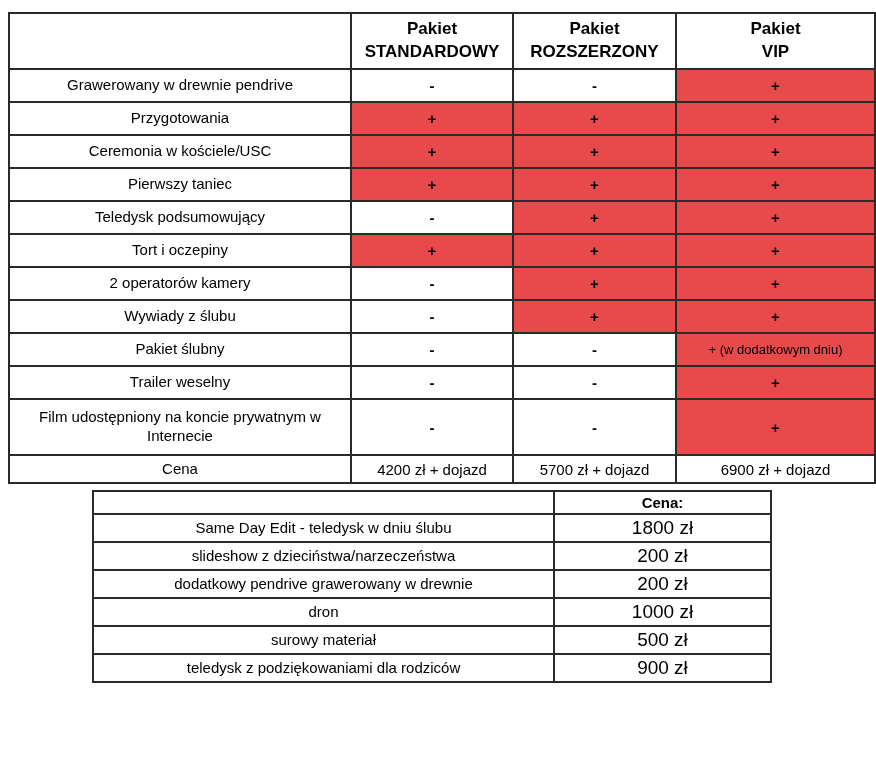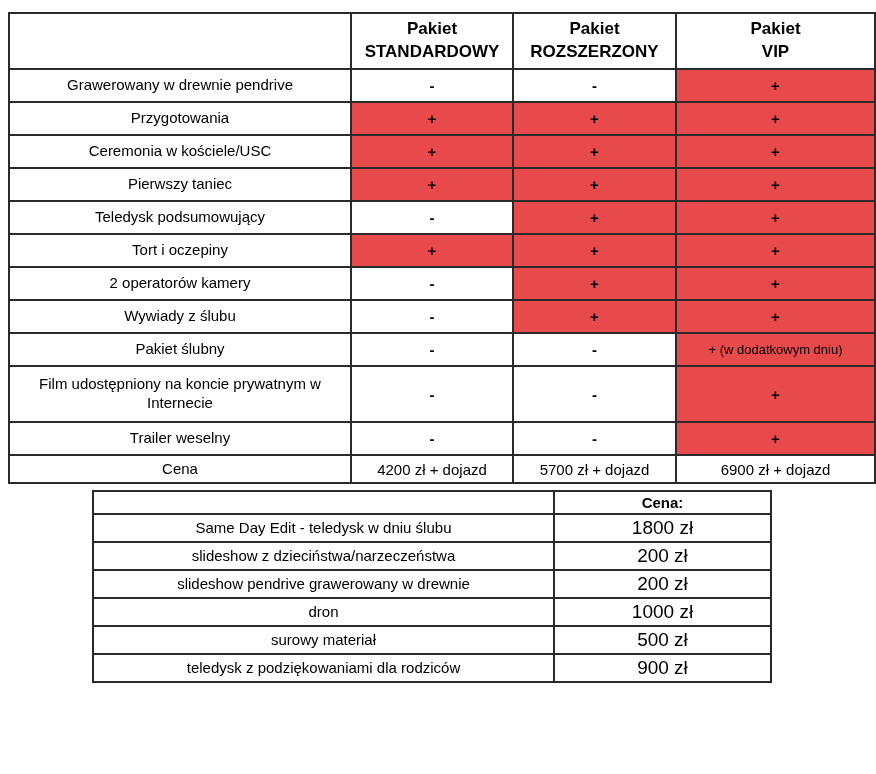--- a/index.html
+++ b/index.html
@@ -141,28 +141,28 @@
       <td class="val">-</td>
       <td class="val hl">+</td>
       <td class="val hl">+</td>
     </tr>
     <tr class="r">
       <td class="feature">Pakiet ślubny</td>
       <td class="val">-</td>
       <td class="val">-</td>
       <td class="val hl plain">+ (w dodatkowym dniu)</td>
     </tr>
+    <tr class="r">
+      <td class="feature">Trailer weselny</td>
+      <td class="val">-</td>
+      <td class="val">-</td>
+      <td class="val hl">+</td>
+    </tr>
     <tr class="r tall">
       <td class="feature">Film udostępniony na koncie prywatnym w Internecie</td>
-      <td class="val">-</td>
-      <td class="val">-</td>
-      <td class="val hl">+</td>
-    </tr>
-    <tr class="r">
-      <td class="feature">Trailer weselny</td>
       <td class="val">-</td>
       <td class="val">-</td>
       <td class="val hl">+</td>
     </tr>
     <tr class="price">
       <td class="feature">Cena</td>
       <td class="val">4200 zł + dojazd</td>
       <td class="val">5700 zł + dojazd</td>
       <td class="val">6900 zł + dojazd</td>
     </tr>
@@ -183,21 +183,21 @@
   <tbody>
     <tr>
       <td class="feature">Same Day Edit - teledysk w dniu ślubu</td>
       <td class="price-cell">1800 zł</td>
     </tr>
     <tr>
       <td class="feature">slideshow z dzieciństwa/narzeczeństwa</td>
       <td class="price-cell">200 zł</td>
     </tr>
     <tr>
-      <td class="feature">slideshow pendrive grawerowany w drewnie</td>
+      <td class="feature">dodatkowy pendrive grawerowany w drewnie</td>
       <td class="price-cell">200 zł</td>
     </tr>
     <tr>
       <td class="feature">dron</td>
       <td class="price-cell">1000 zł</td>
     </tr>
     <tr>
       <td class="feature">surowy materiał</td>
       <td class="price-cell">500 zł</td>
     </tr>

